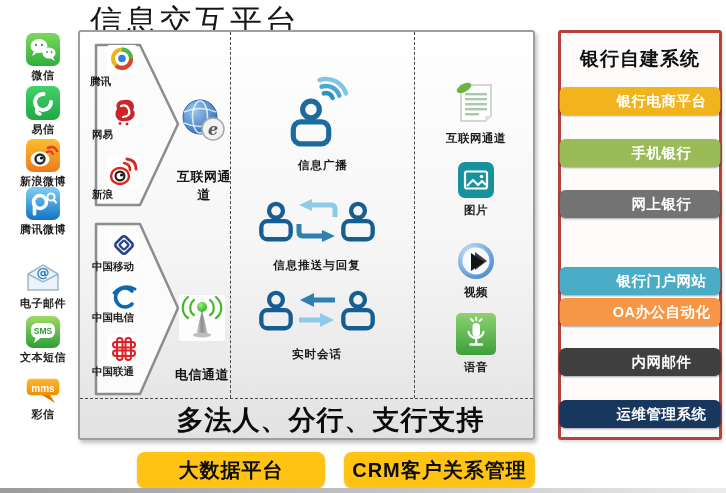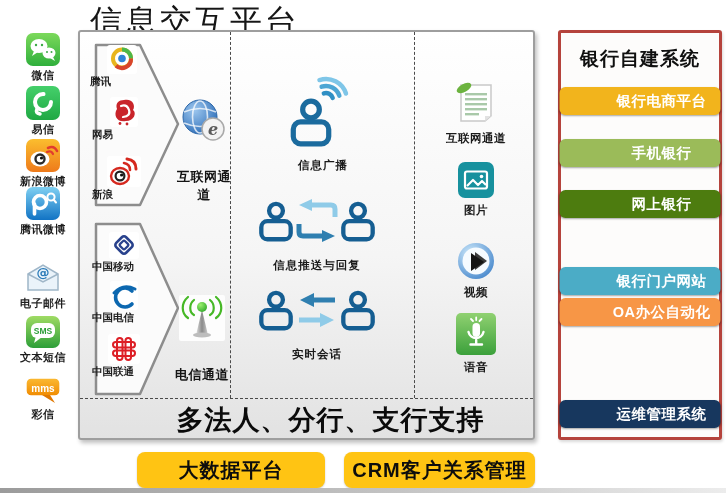--- a/index.html
+++ b/index.html
@@ -392,23 +392,24 @@
       <div class="media-label">语音</div>
     </div>
 
     <div class="box-footer">多法人、分行、支行支持</div>
   </div>
 
   <div class="bank-panel">
     <div class="bank-title">银行自建系统</div>
     <div class="sys-btn" style="top: 54px; background: rgb(242, 180, 28);">银行电商平台</div>
     <div class="sys-btn" style="top: 106px; background: rgb(155, 187, 89);">手机银行</div>
-    <div class="sys-btn" style="top: 157px; background: #4d7c0f; font-family: Liberation Serif, serif;">网上银行</div>
+    <div class="sys-btn" style="top: 157px; background: #737373; font-family: Liberation Serif, serif;">网上银行</div>
     <div class="sys-btn" style="top: 215px; background: rgb(75, 172, 198); margin-top: 19px;">银行门户网站</div>
     <div class="sys-btn" style="top: 265px; background: rgb(247, 150, 70);">OA办公自动化</div>
+    <div class="sys-btn" style="top: 315px; background: rgb(63, 63, 63);">内网邮件</div>
     <div class="sys-btn" style="top: 367px; background: rgb(23, 55, 94);">运维管理系统</div>
   </div>
 
   <div class="big-btn" style="left:137px;width:188px">大数据平台</div>
   <div class="big-btn" style="left:344px;width:191px">CRM客户关系管理</div>
 
   <div class="bottom-strip"></div>
 </div>
 
 </body></html>

